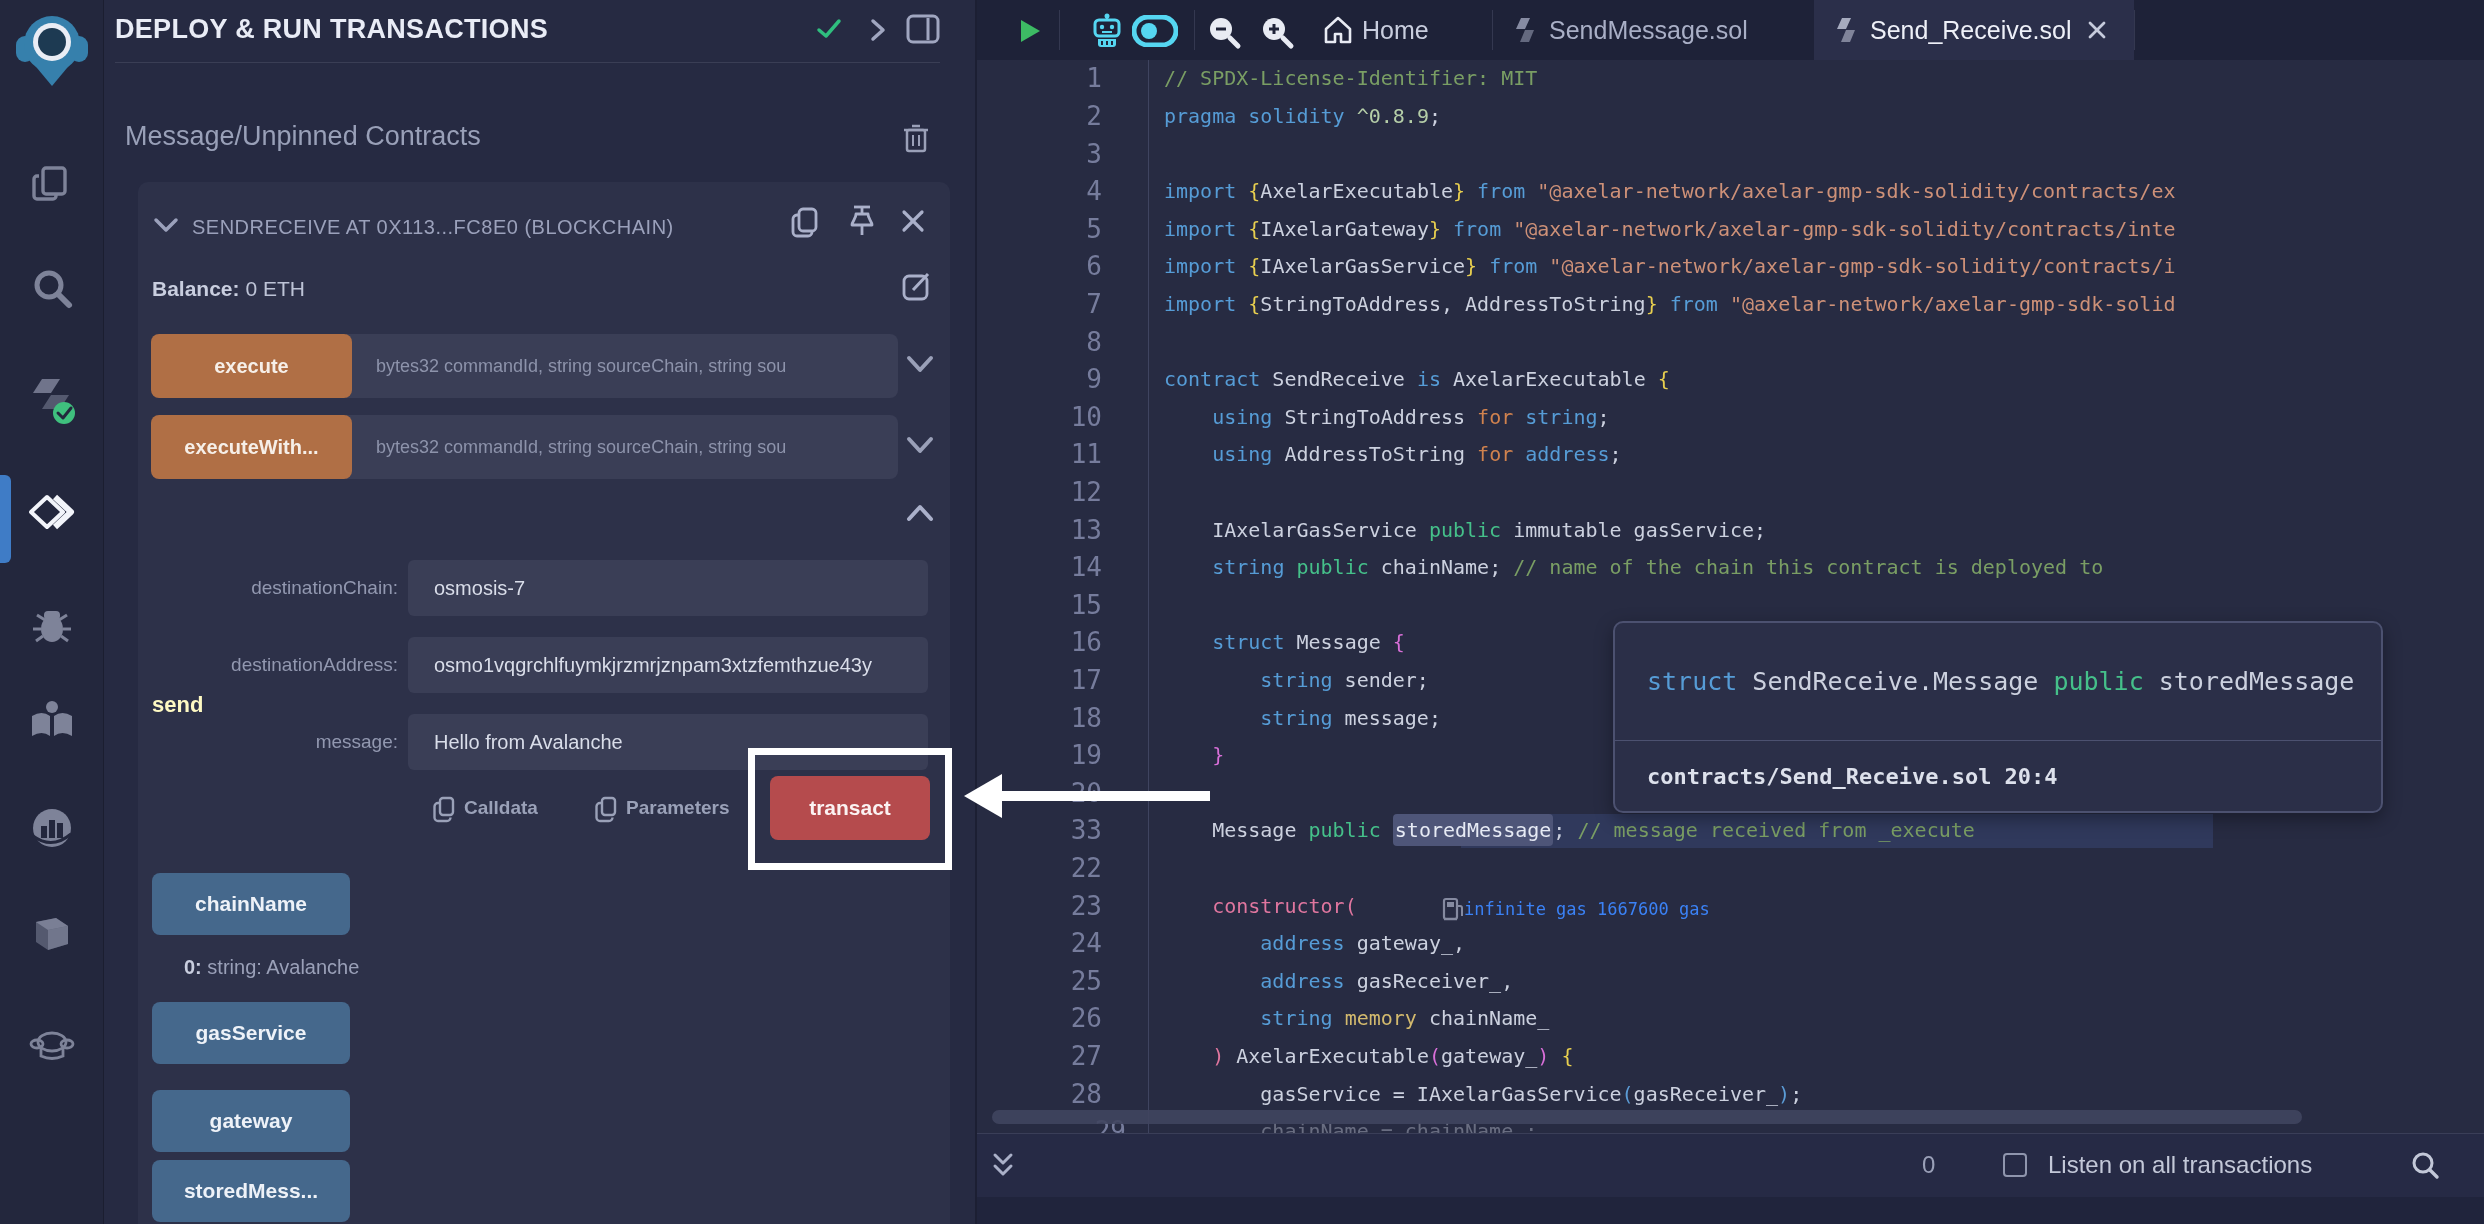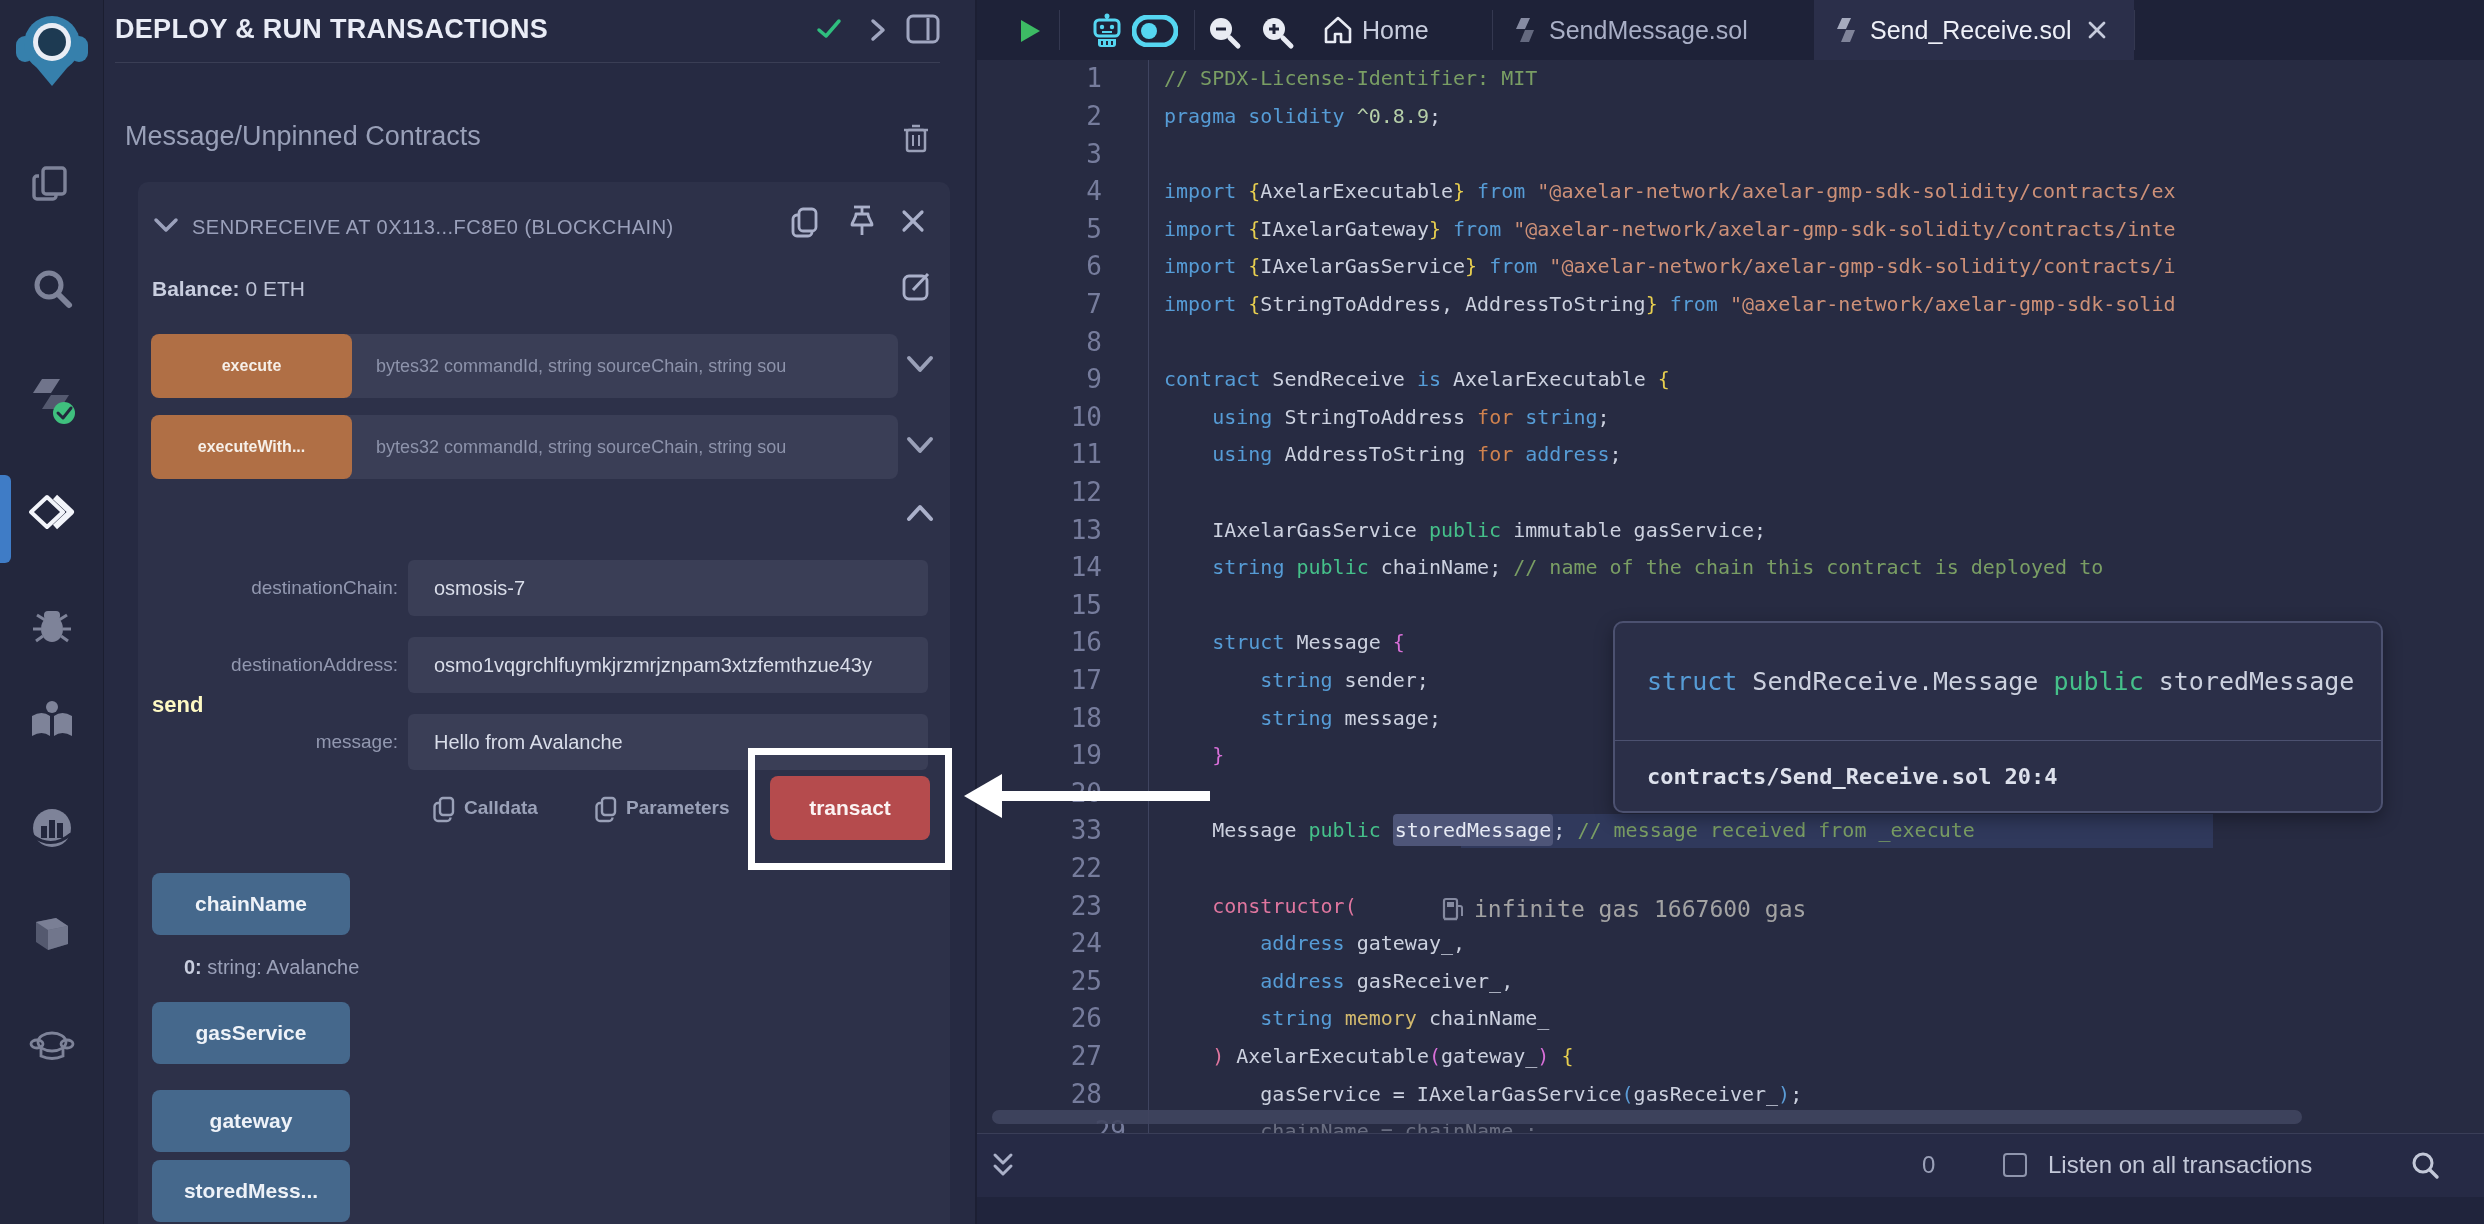--- a/index.html
+++ b/index.html
@@ -13,21 +13,21 @@
   
   .panel-title{left:115px;top:14px;font-size:27px;font-weight:bold;color:#e9ecf6;letter-spacing:.3px;}
   .panel-divider{left:115px;top:62px;width:825px;height:1px;background:#3a3e55;}
   .section-title{left:125px;top:121px;font-size:27px;color:#99a0b8;}
   .card{left:138px;top:182px;width:812px;height:1042px;background:#2d3149;border-radius:10px 10px 0 0;}
   .card-title{left:54px;top:34px;font-size:20px;color:#9ba1bb;letter-spacing:.5px;}
   .balance{left:14px;top:95px;font-size:21px;color:#bdc3d6;}
   .balance b{color:#c9cedf;}
   .fn-row{left:13px;height:64px;width:747px;display:flex;}
   .fn-btn{width:201px;height:64px;background:#b06f45;border-radius:8px;color:#f6efe8;font-weight:bold;
-          font-size:16px;display:flex;align-items:center;justify-content:center;flex:none;z-index:2;}
+          font-size:20px;display:flex;align-items:center;justify-content:center;flex:none;z-index:2;}
   .fn-field{height:64px;flex:1;background:#3a3e56;border-radius:0 8px 8px 0;margin-left:-6px;
             display:flex;align-items:center;padding-left:30px;font-size:18px;color:#8d93ab;overflow:hidden;white-space:nowrap;}
   .send-label{left:14px;top:510px;font-size:22px;font-weight:bold;color:#fef9c3;}
   .sf-row{left:0;width:812px;height:56px;}
   .sf-label{position:absolute;right:552px;top:0;height:56px;display:flex;align-items:center;
             font-size:19px;color:#9298b0;}
   .sf-input{position:absolute;left:270px;top:0;width:520px;height:56px;background:#3a3e56;border-radius:6px;
             display:flex;align-items:center;padding-left:26px;font-size:20px;color:#d9dde9;overflow:hidden;white-space:nowrap;box-sizing:border-box;}
   .copy-lbl{font-size:19px;font-weight:bold;color:#9aa1b8;}
   .transact-btn{left:632px;top:594px;width:160px;height:64px;background:#b54b4d;border-radius:8px;
@@ -46,21 +46,21 @@
               font-size:26px;color:#767c9c;height:37.6px;line-height:37.6px;}
   .gutter-sep{left:171px;top:60px;width:1px;height:1073px;background:#3f4460;}
   .code-line{left:187px;height:37.6px;line-height:37.6px;font-family:"DejaVu Sans Mono",monospace;
              font-size:20px;white-space:pre;}
   .tok-kw{color:#569cd6}.tok-ctl{color:#d0824e}.tok-str{color:#ce9178}.tok-num{color:#b5cea8}
   .tok-cm{color:#7a9e64}.tok-pl{color:#ccd1df}.tok-b1{color:#e8cf4f}.tok-b2{color:#d86fd8}
   .tok-b3{color:#5b9bd5}.tok-grn{color:#45c08a}.tok-mem{color:#d3ba6e}.tok-pink{color:#e0769f}
   .tok-plh{color:#e6eaf4;background:#4e5578;border-radius:4px;padding:4px 2px;}
   .sel{background:#30395c;padding:4px 0;}
   .dim{opacity:.4;}
-  .ghost{font-family:"DejaVu Sans Mono",monospace;font-size:23px;color:#a3a3a3;display:flex;align-items:center;gap:10px;}
+  .ghost{font-family:"DejaVu Sans Mono",monospace;font-size:17px;color:#3b82f6;display:flex;align-items:center;}
   .tooltip{left:636px;top:621px;width:770px;height:192px;background:#2b2f48;border:2px solid #4c5170;
            border-radius:10px;box-sizing:border-box;box-shadow:0 6px 18px rgba(0,0,0,.35);z-index:5;}
   .tooltip-sig{position:absolute;left:32px;top:0;height:117px;display:flex;align-items:center;
            font-family:"DejaVu Sans Mono",monospace;font-size:25px;white-space:pre;}
   .tooltip-div{position:absolute;left:0;top:117px;width:100%;height:1px;background:#4c5170;}
   .tooltip-loc{position:absolute;left:32px;top:118px;height:70px;display:flex;align-items:center;
            font-family:"DejaVu Sans Mono",monospace;font-weight:bold;font-size:22px;color:#dde1ec;}
   .hscrollbar{left:0;top:1108px;width:1509px;height:18px;z-index:6;}
   .hthumb{position:absolute;left:15px;top:2px;width:1310px;height:14px;background:#40455f;border-radius:8px;opacity:.9;}
   .terminal{left:0;top:1133px;width:1509px;height:64px;background:#262a45;border-top:1px solid #3a3e58;z-index:7;}

